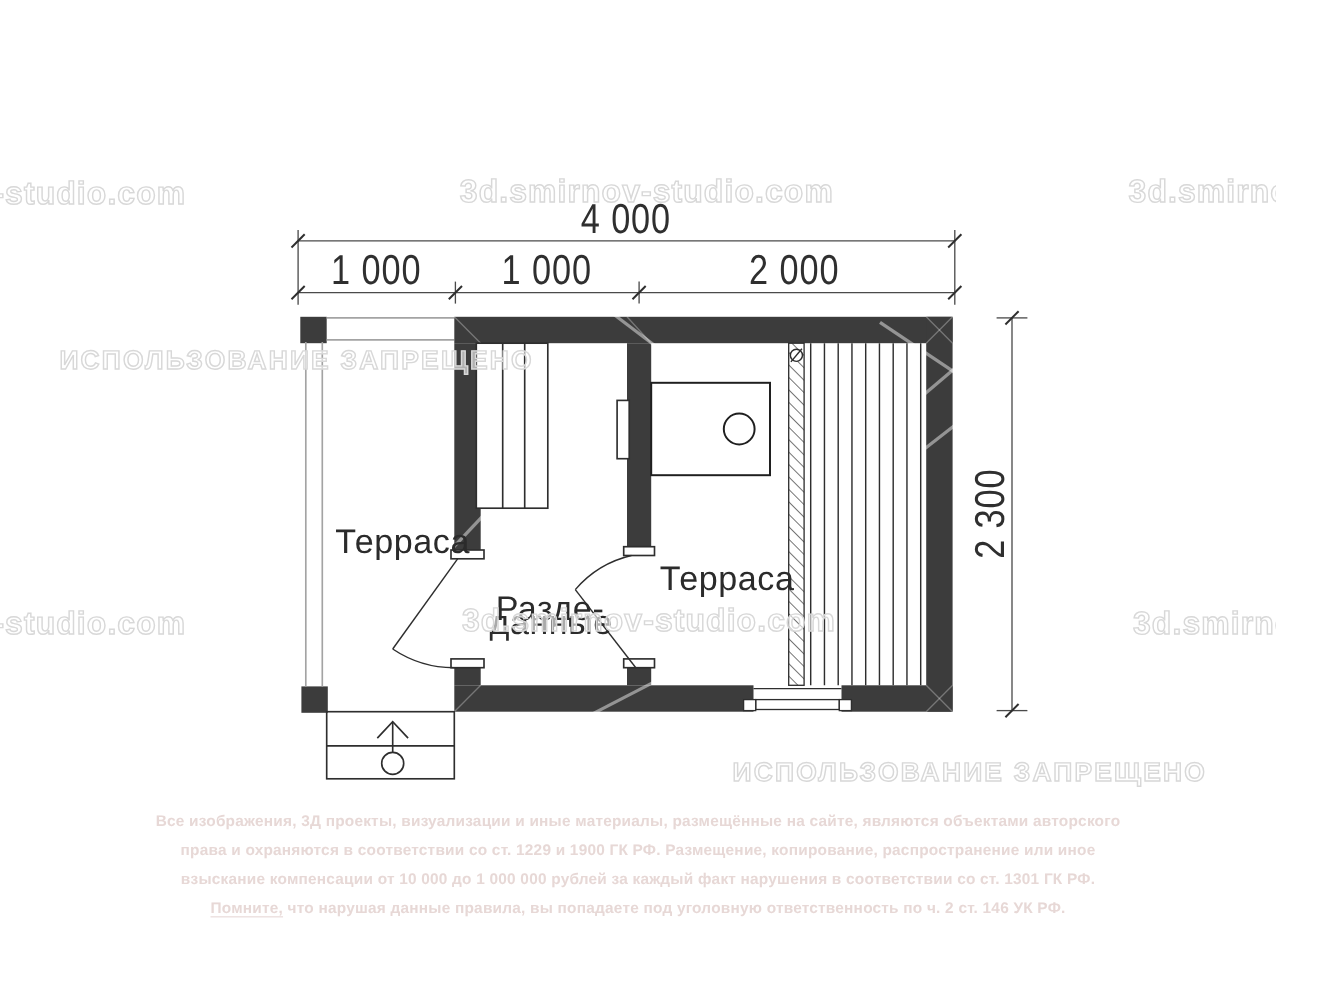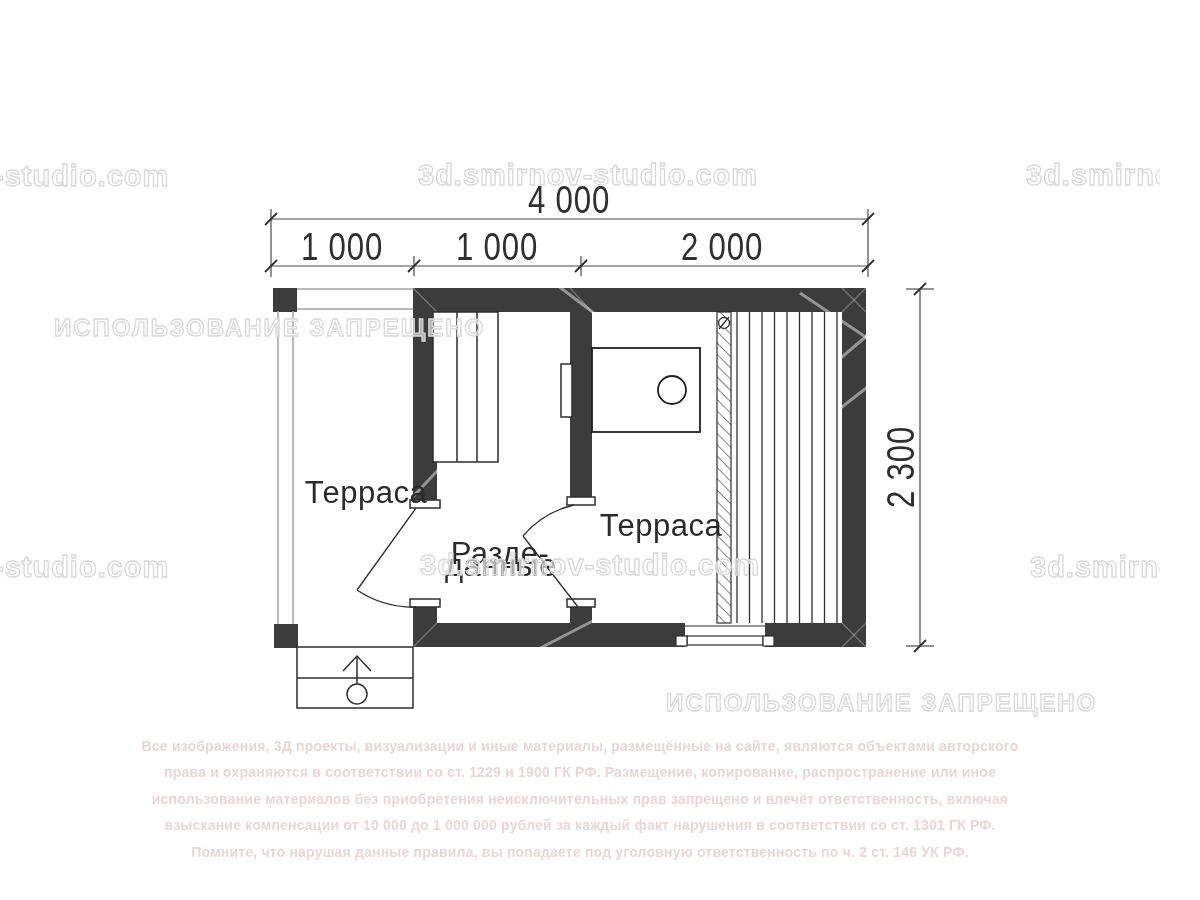--- a/index.html
+++ b/index.html
@@ -15,21 +15,21 @@
   
   .wm{position:absolute;font-weight:bold;white-space:nowrap;
     color:rgba(255,255,255,.6);-webkit-text-stroke:1.3px #d8d8d8;
     letter-spacing:1px;z-index:6;user-select:none;}
   .wm-brand{font-size:29px;}
   .wm-forbidden{font-size:24px;letter-spacing:2px;}
   
   .copyright{position:absolute;left:0;right:0;top:733px;text-align:center;
     font-size:14px;font-weight:bold;line-height:26.4px;color:#e7d8d6;
     letter-spacing:.2px;z-index:4;}
-  .copyright .u{text-underline-offset:3px;}
+  .copyright .u{text-decoration:underline;text-underline-offset:3px;}
   svg{position:absolute;left:0;top:0;z-index:1;}
 </style>
 </head>
 <body>
 
 <div class="page">
 
   <svg width="1200" height="900" viewBox="0 0 1200 900">
     <defs>
       <pattern id="hatch" width="8" height="8" patternUnits="userSpaceOnUse" patternTransform="rotate(-45)">
@@ -181,18 +181,17 @@
   <div class="wm wm-brand" style="left:1026px;top:159px;">3d.smirnov-studio.com</div>
   <div class="wm wm-forbidden" style="left:54px;top:314px;">ИСПОЛЬЗОВАНИЕ ЗАПРЕЩЕНО</div>
   <div class="wm wm-brand" style="left:-6px;top:551px;">-studio.com</div>
   <div class="wm wm-brand" style="left:420px;top:549px;">3d.smirnov-studio.com</div>
   <div class="wm wm-brand" style="left:1030px;top:551px;">3d.smirnov-studio.com</div>
   <div class="wm wm-forbidden" style="left:666px;top:689px;">ИСПОЛЬЗОВАНИЕ ЗАПРЕЩЕНО</div>
 
   <div class="copyright">
     <div>Все изображения, 3Д проекты, визуализации и иные материалы, размещённые на сайте, являются объектами авторского</div>
     <div>права и охраняются в соответствии со ст. 1229 и 1900 ГК РФ. Размещение, копирование, распространение или иное</div>
-    <div>использование материалов без приобретения неисключительных прав запрещено и влечёт ответственность, включая</div>
     <div>взыскание компенсации от 10 000 до 1 000 000 рублей за каждый факт нарушения в соответствии со ст. 1301 ГК РФ.</div>
     <div><span class="u">Помните,</span><span> что нарушая данные правила, вы попадаете под уголовную ответственность по ч. 2 ст. 146 УК РФ.</span></div>
   </div>
 
 </div>
 
 </body></html>

